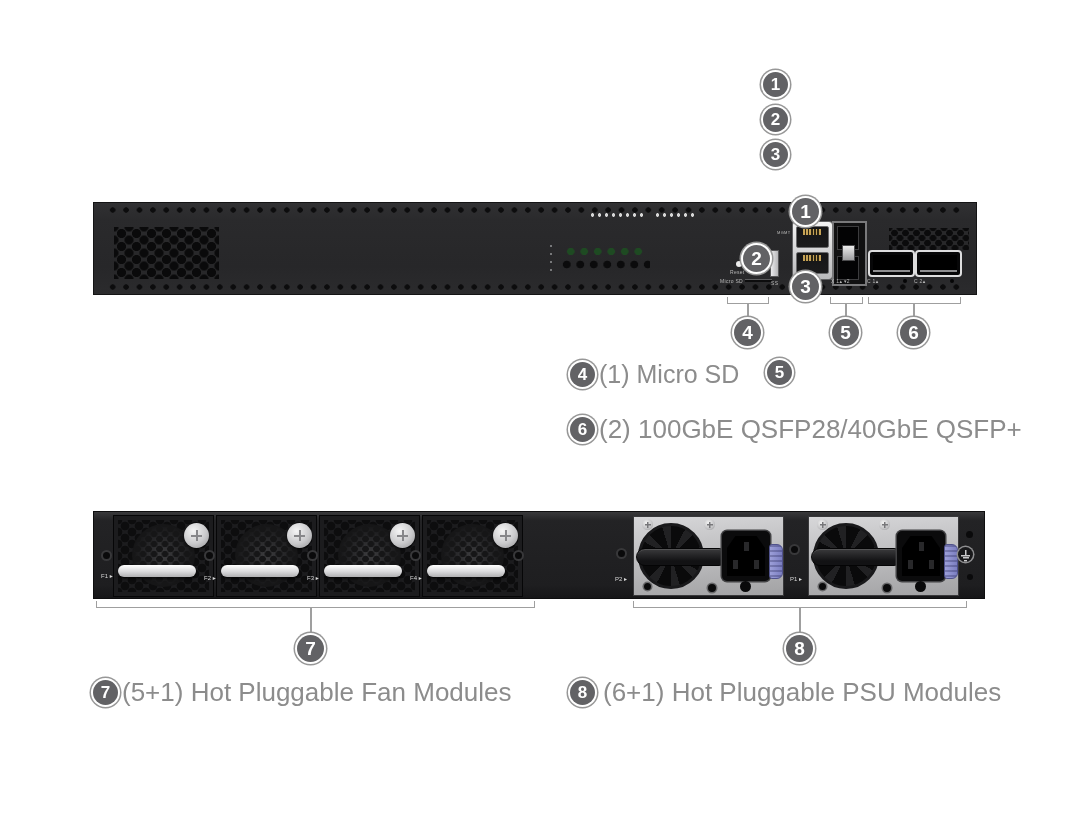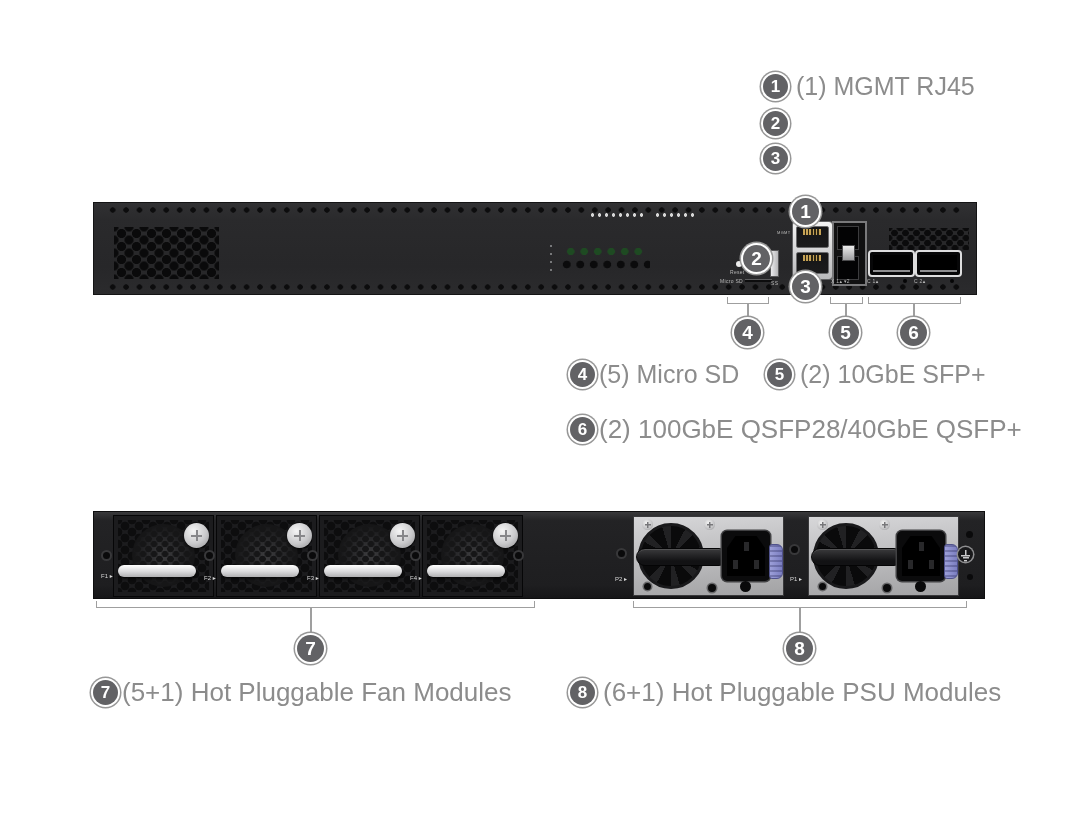--- a/index.html
+++ b/index.html
@@ -119,21 +119,20 @@
     background-position:50% 3px, 50% 7.5px, 50% 10px, 50% 12.5px; background-repeat:no-repeat; }
 </style>
 </head>
 <body>
 
 <div class="stage">
 
   <div class="legend-top">
     <div class="legend-line">
       <span class="badge">1</span>
-      <span>(1) MGMT RJ45</span>
     </div>
     <div class="legend-line">
       <span class="badge">2</span>
     </div>
     <div class="legend-line">
       <span class="badge">3</span>
     </div>
   </div>
 
   <div class="panel front">
@@ -196,25 +195,24 @@
   <div class="bracket" style="left:830px; top:297px; width:33px;"></div>
   <div class="stem" style="left:845px; top:304px; height:15px;"></div>
   <span class="badge float" style="left:832px; top:319px;">5</span>
 
   <div class="bracket" style="left:868px; top:297px; width:93px;"></div>
   <div class="stem" style="left:913px; top:304px; height:15px;"></div>
   <span class="badge float" style="left:900px; top:319px;">6</span>
 
   <div class="legend-line tight" style="position:absolute; left:570px; top:360px;">
     <span class="badge">4</span>
-    <span>(5) Micro SD</span>
+    <span>(1) Micro SD</span>
   </div>
   <div class="legend-line" style="position:absolute; left:767px; top:360px;">
     <span class="badge">5</span>
-    <span>(2) 10GbE SFP+</span>
   </div>
   <div class="legend-line tight" style="position:absolute; left:570px; top:414px; font-size:26px;">
     <span class="badge">6</span>
     <span>(2) 100GbE QSFP28/40GbE QSFP+</span>
   </div>
 
   <div class="panel rear">
 
     <div class="fan-module" style="left:19px;">
       <div class="fan-field"></div>

